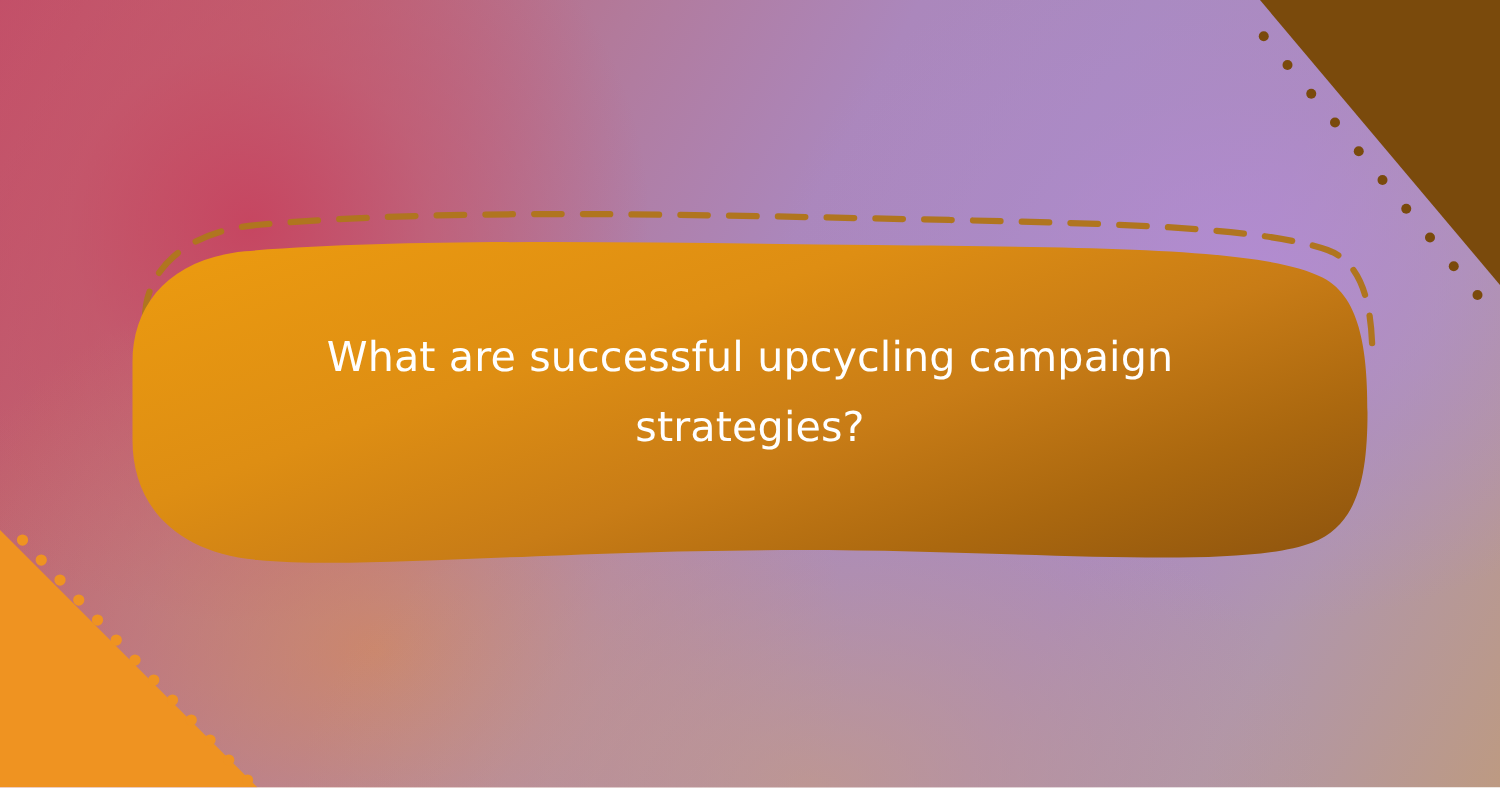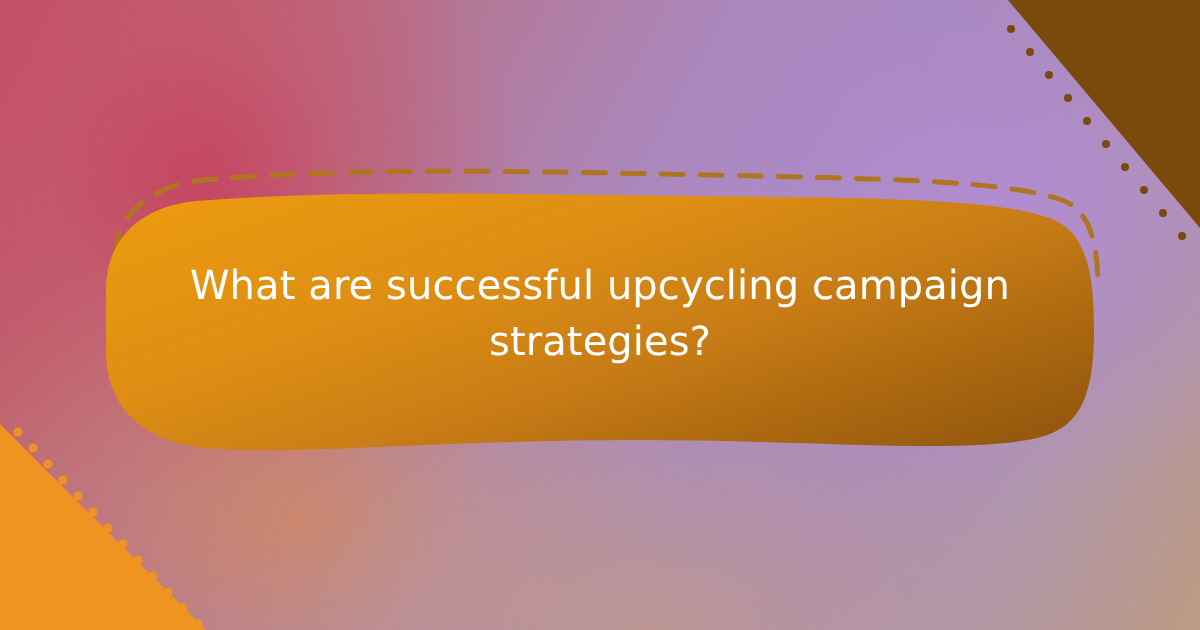--- a/index.html
+++ b/index.html
@@ -85,21 +85,21 @@
   }
 
   
   .headline {
     position: absolute;
     left: 160px;
     top: 258px;
     width: 880px;
     text-align: center;
     color: #ffffff;
-    font-size: 40px;
+    font-size: 33px;
     line-height: 56px;
     font-weight: 400;
     letter-spacing: 0.1px;
     white-space: pre-line;
     text-rendering: geometricPrecision;
   }
 </style>
 </head>
 <body>
 

